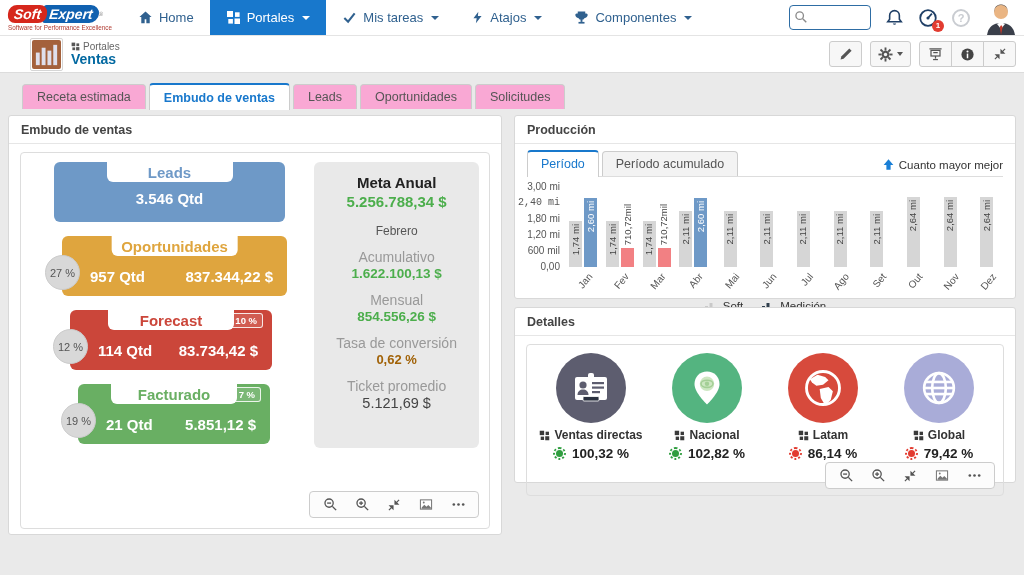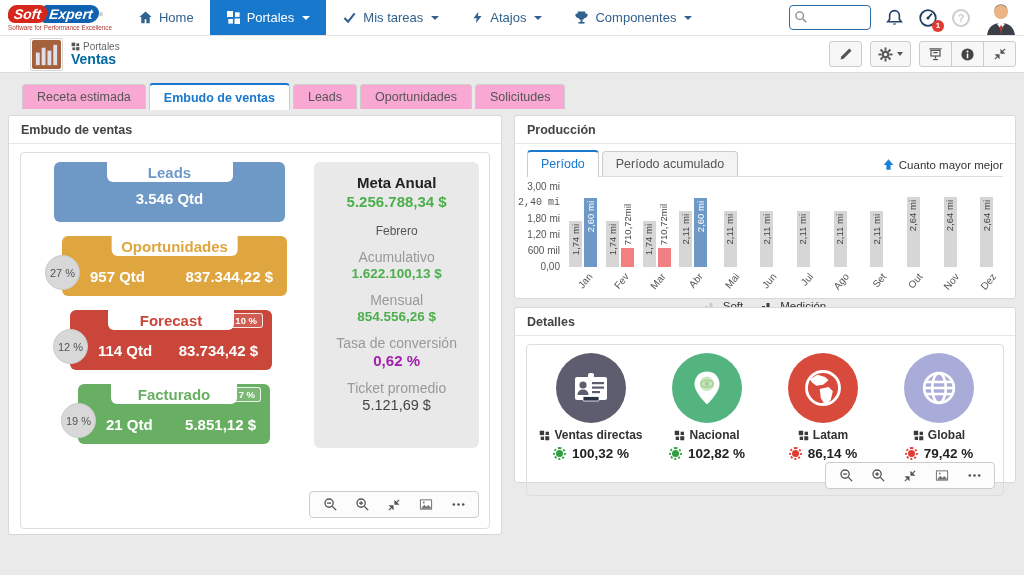--- a/index.html
+++ b/index.html
@@ -74,21 +74,21 @@
 
 
 .meta-box { width:170px; height:286px; background:#e9e9e9; border-radius:6px; padding:12px 8px; text-align:center; }
 .meta-title { font-size:15px; font-weight:bold; color:#222; }
 .meta-annual { font-size:15px; font-weight:bold; color:#4cae4c; margin-top:2px; }
 .meta-month { font-size:12px; color:#555; margin-top:14px; }
 .mrow { margin-top:11px; }
 .mlabel { font-size:14px; color:#999; }
 .mval { font-size:13.5px; font-weight:bold; margin-top:1px; }
 .mval.green { color:#4cae4c; }
-.mval.bold-dark { color:#a21caf; font-size:15px; }
+.mval.bold-dark { color:#a16207; font-size:13px; }
 .mval.dark { color:#444; font-weight:normal; font-size:14.5px; }
 
 
 .mini-toolbar { display:flex; align-items:center; background:#fcfcfc; border:1px solid #ccc; border-radius:4px; height:27px; padding:0 4px; }
 .mini-toolbar .tb { width:32px; height:25px; display:flex; align-items:center; justify-content:center; cursor:pointer; }
 .funnel-tools { position:absolute; right:10px; bottom:10px; }
 
 
 .subtabs-row { display:flex; align-items:flex-end; border-bottom:1px solid #ddd; margin:6px 12px 0; }
 .subtab { background:#f3f3f3; border:1px solid #ccc; border-bottom:none; border-radius:4px 4px 0 0; padding:5px 13px; font-size:12.5px; color:#555; cursor:pointer; margin-right:3px; }

